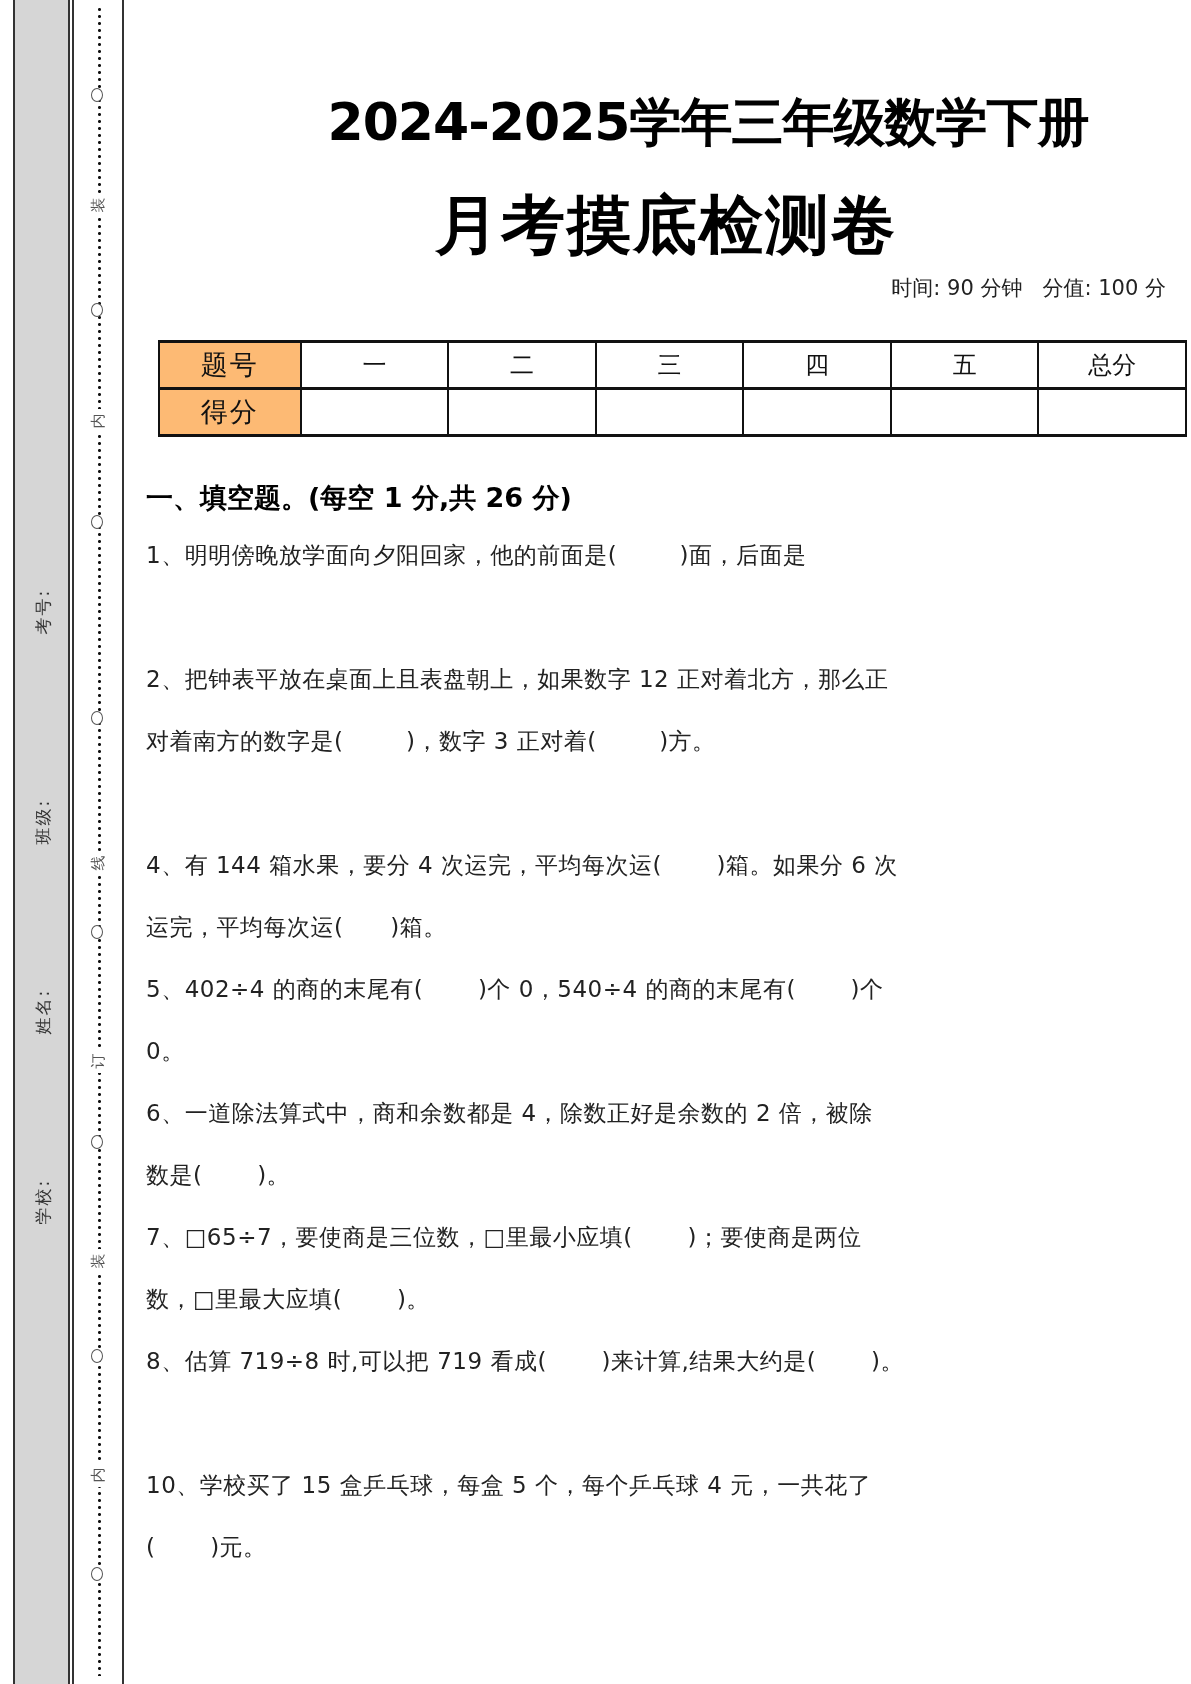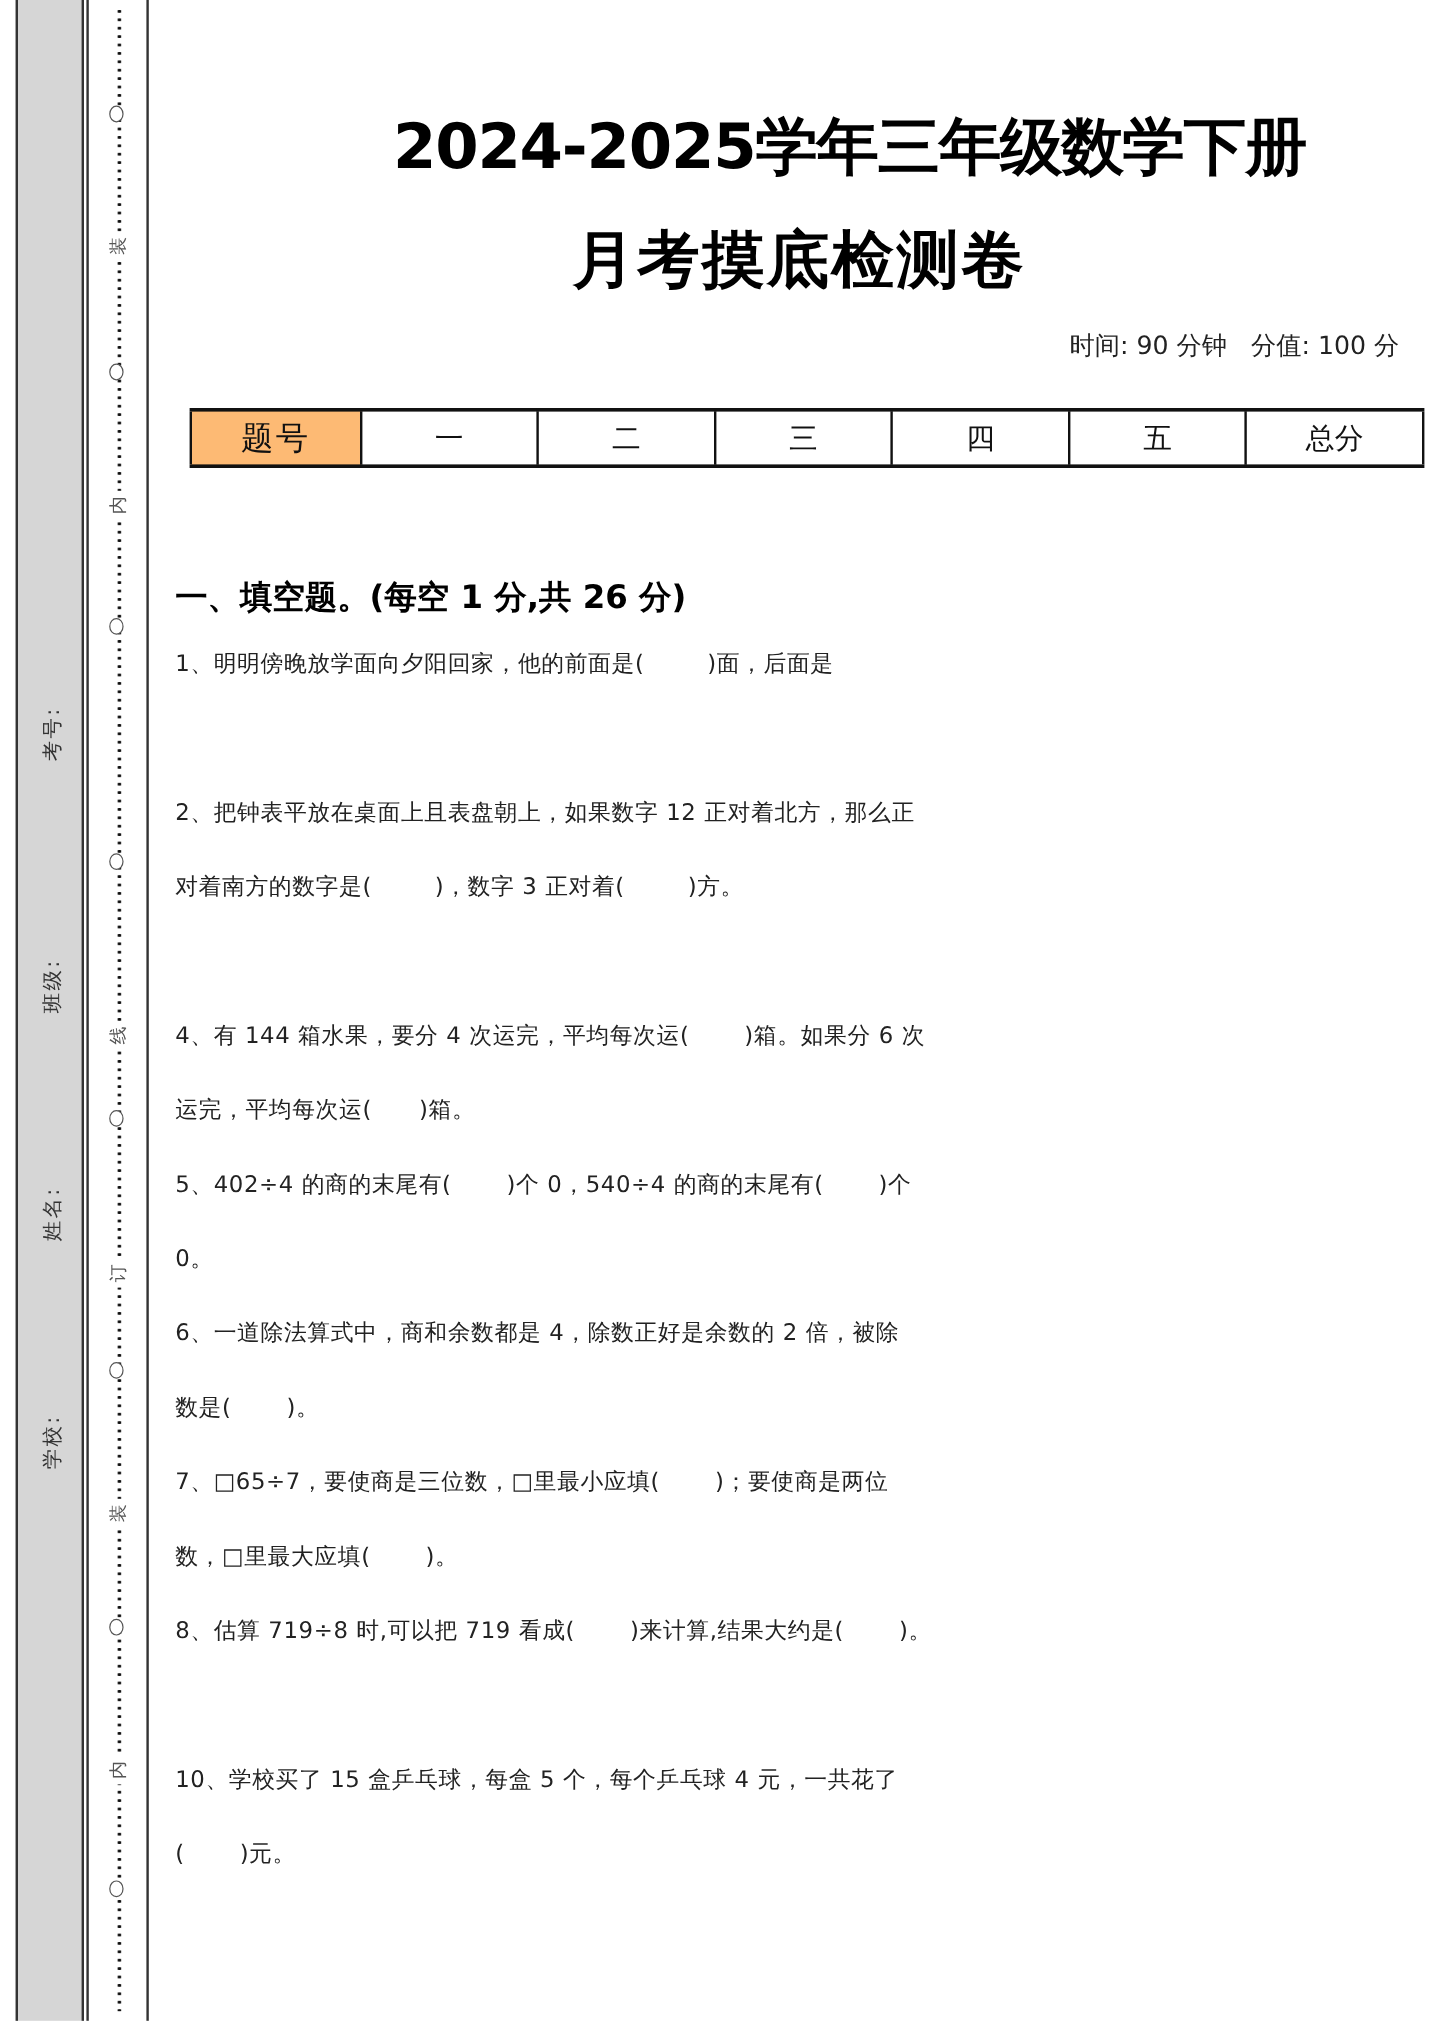--- a/index.html
+++ b/index.html
@@ -95,21 +95,21 @@
       position: absolute;
       left: 0;
       width: 1040px;
       text-align: center;
       font-family: "DejaVu Sans", sans-serif;
       font-weight: bold;
       color: #000;
       letter-spacing: -1px;
     }
     .title-1 { top: 88px; font-size: 52px; padding-left: 84px; box-sizing: border-box; }
-    .title-2 { top: 182px; font-size: 52px; padding-left: 0; letter-spacing: 2px; }
+    .title-2 { top: 182px; font-size: 64px; padding-left: 0; letter-spacing: 2px; }
     .meta {
       position: absolute;
       top: 274px;
       right: 20px;
       font-family: "DejaVu Sans", sans-serif;
       font-size: 21px;
       color: #222;
       white-space: pre;
     }
     
@@ -146,21 +146,21 @@
       font-family: "DejaVu Sans", sans-serif;
       font-weight: bold;
       font-size: 27px;
       color: #000;
       white-space: pre;
     }
     .q-line {
       position: absolute;
       left: 0;
       font-family: "DejaVu Sans", sans-serif;
-      font-size: 19px;
+      font-size: 23px;
       color: #222;
       white-space: pre;
       letter-spacing: 0.5px;
     }
   </style>
 </head>
 <body>
 
 <div class="gutter">
   <div class="gutter-field" style="top:600px">考号:</div>
@@ -197,20 +197,29 @@
   <table class="score-table">
     <tbody>
         <tr>
       <td class="hdr">题号</td>
       <td>一</td>
       <td>二</td>
       <td>三</td>
       <td>四</td>
       <td>五</td>
       <td>总分</td>
+    </tr>
+    <tr>
+      <td class="hdr">得分</td>
+      <td></td>
+      <td></td>
+      <td></td>
+      <td></td>
+      <td></td>
+      <td></td>
     </tr>
   </tbody>
     </table>
 
   <div class="section-title">一、填空题。(每空 1 分,共 26 分)</div>
 
   <div class="q-line" style="top:540px">1、明明傍晚放学面向夕阳回家，他的前面是(        )面，后面是</div>
   <div class="q-line" style="top:664px">2、把钟表平放在桌面上且表盘朝上，如果数字 12 正对着北方，那么正</div>
   <div class="q-line" style="top:726px">对着南方的数字是(        )，数字 3 正对着(        )方。</div>
   <div class="q-line" style="top:850px">4、有 144 箱水果，要分 4 次运完，平均每次运(       )箱。如果分 6 次</div>

